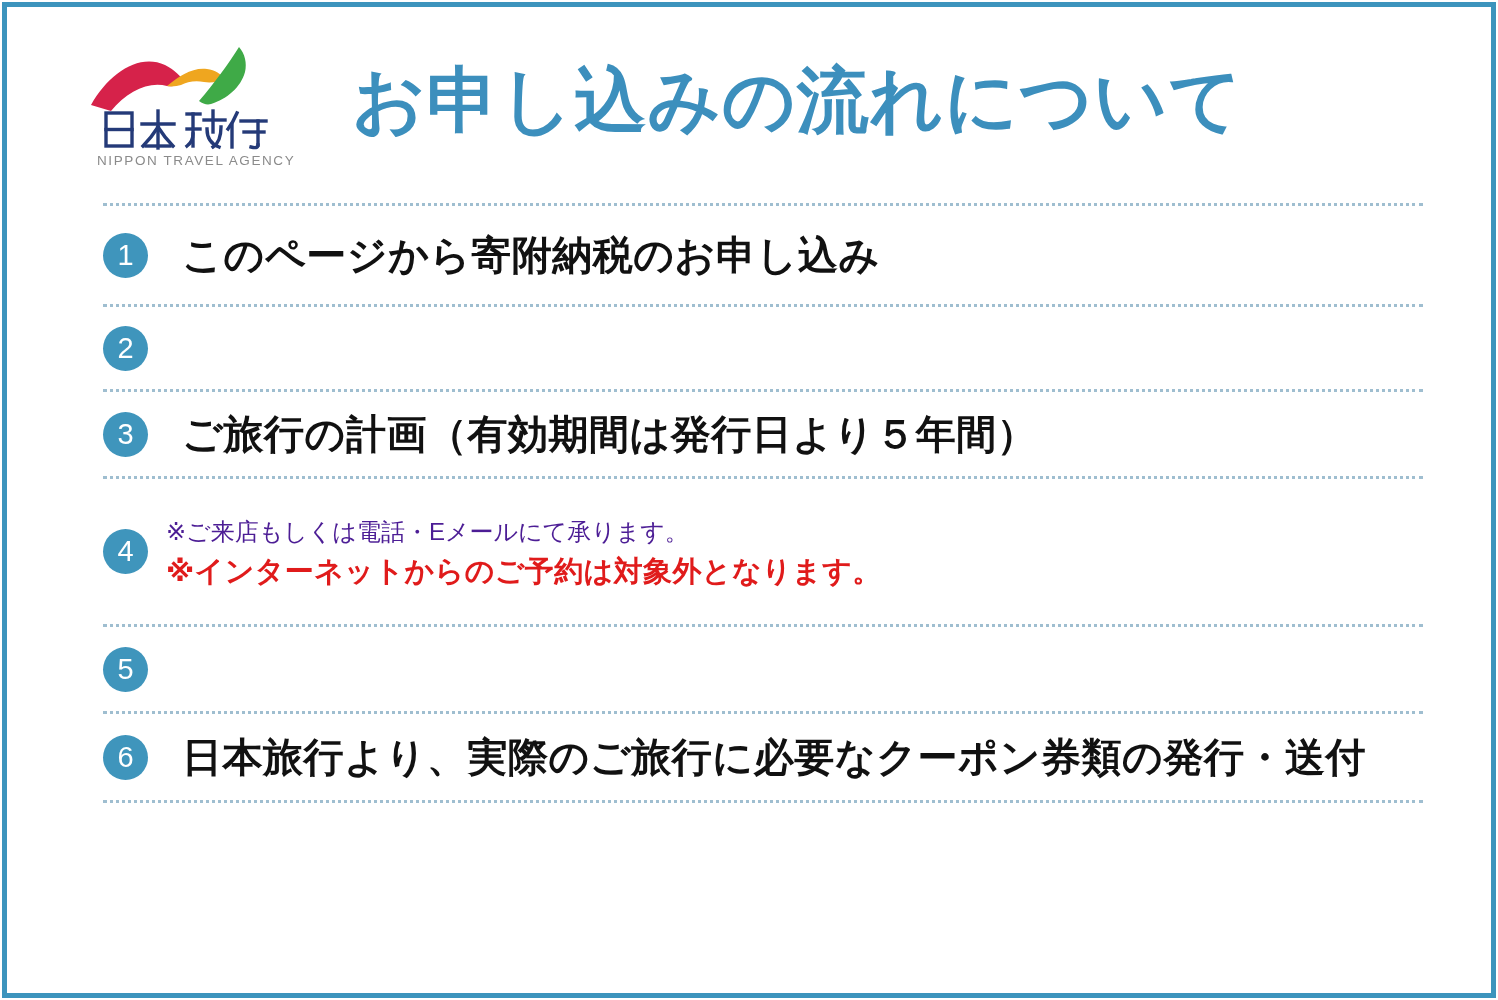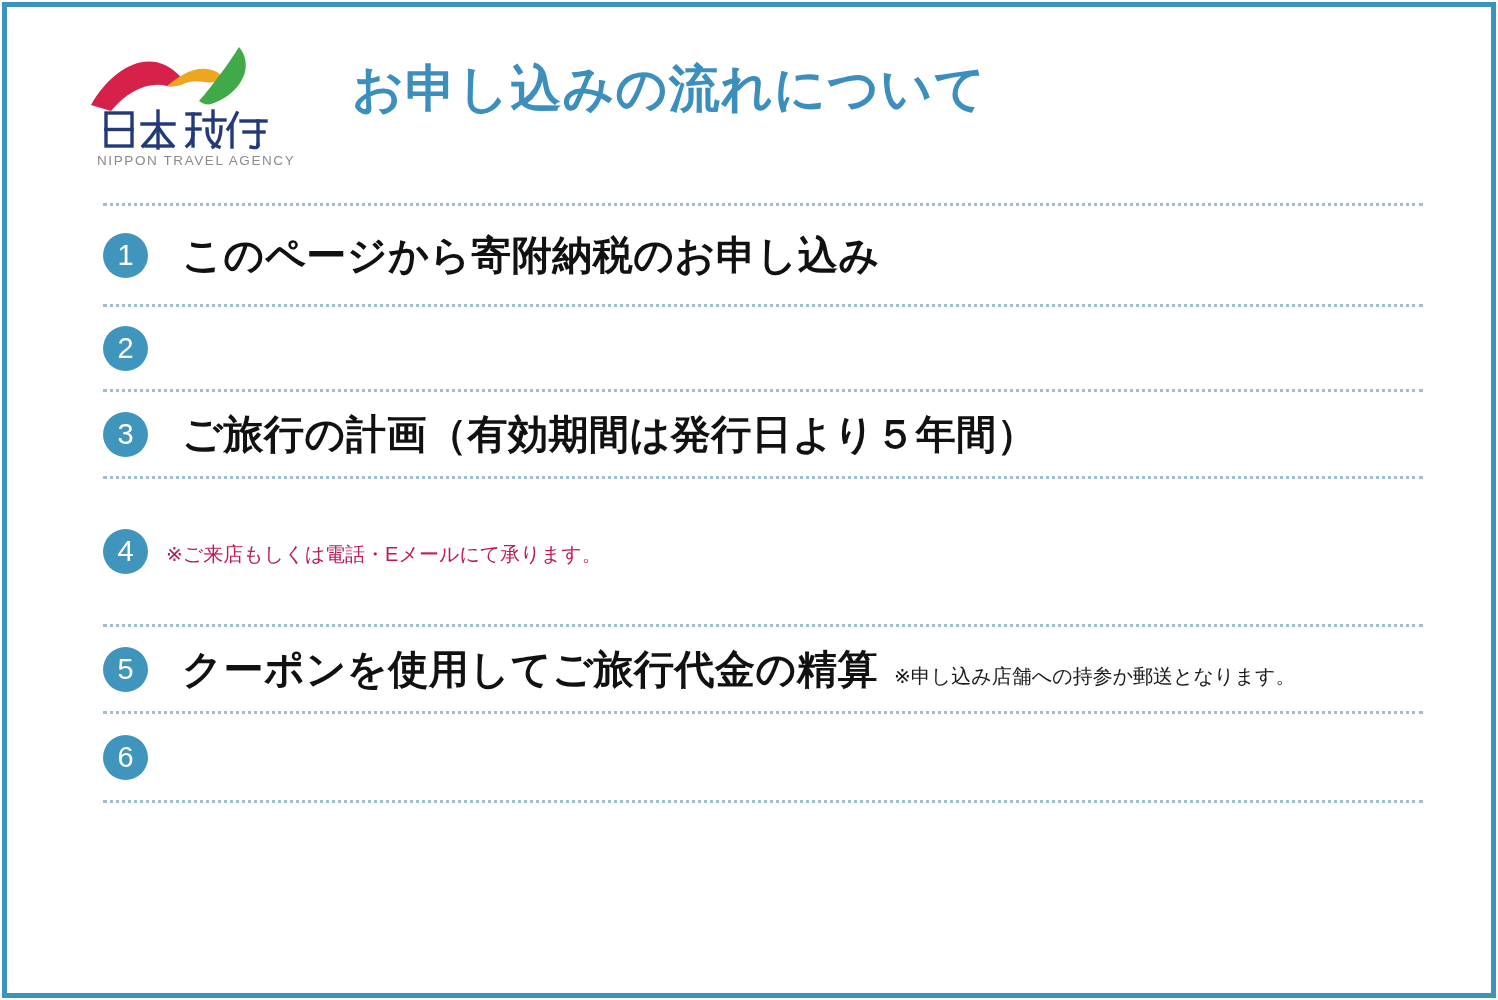--- a/index.html
+++ b/index.html
@@ -59,21 +59,21 @@
     letter-spacing: 1.6px;
     color: #8b8b8b;
     font-weight: 500;
     white-space: nowrap;
   }
 
   #page-title {
     position: absolute;
     left: 345px;
     top: 52px;
-    font-size: 51px;
+    font-size: 72px;
     line-height: 1.16;
     font-weight: 700;
     color: #3c8fbd;
     letter-spacing: 1px;
     white-space: nowrap;
   }
 
   
   #steps {
     position: absolute;
@@ -132,23 +132,23 @@
 
   .step-note {
     font-size: 20px;
     font-weight: 500;
     color: #1a1a1a;
     margin-left: 16px;
     white-space: nowrap;
   }
 
   .sub-note {
-    font-size: 20px;
+    font-size: 24px;
     font-weight: 500;
-    color: #be185d;
+    color: #4c1d95;
     margin-top: 5px;
     white-space: nowrap;
   }
 
   .warn-note {
     font-size: 29px;
     font-weight: 700;
     color: #e01b1b;
     margin-top: 4px;
     letter-spacing: 0.4px;
@@ -254,39 +254,39 @@
         </div>
       </div>
     </div>
 
     <div class="divider"></div>
 
     <div class="step tall r4">
       <div class="badge">4</div>
       <div class="step-body">
         <div class="sub-note">※ご来店もしくは電話・Eメールにて承ります。</div>
+        <div class="warn-note">※インターネットからのご予約は対象外となります。</div>
       </div>
     </div>
 
     <div class="divider"></div>
 
     <div class="step r5">
       <div class="badge">5</div>
-      <div class="step-body">
-        <div class="step-main">
-          <span class="step-title">クーポンを使用してご旅行代金の精算</span>
-          <span class="step-note">※申し込み店舗への持参か郵送となります。</span>
-        </div>
-      </div>
     </div>
 
     <div class="divider"></div>
 
     <div class="step r6">
       <div class="badge">6</div>
+      <div class="step-body">
+        <div class="step-main">
+          <span class="step-title">日本旅行より、実際のご旅行に必要なクーポン券類の発行・送付</span>
+        </div>
+      </div>
     </div>
 
     <div class="divider"></div>
   </div>
 
   <div id="footer">
 
     
 
     

